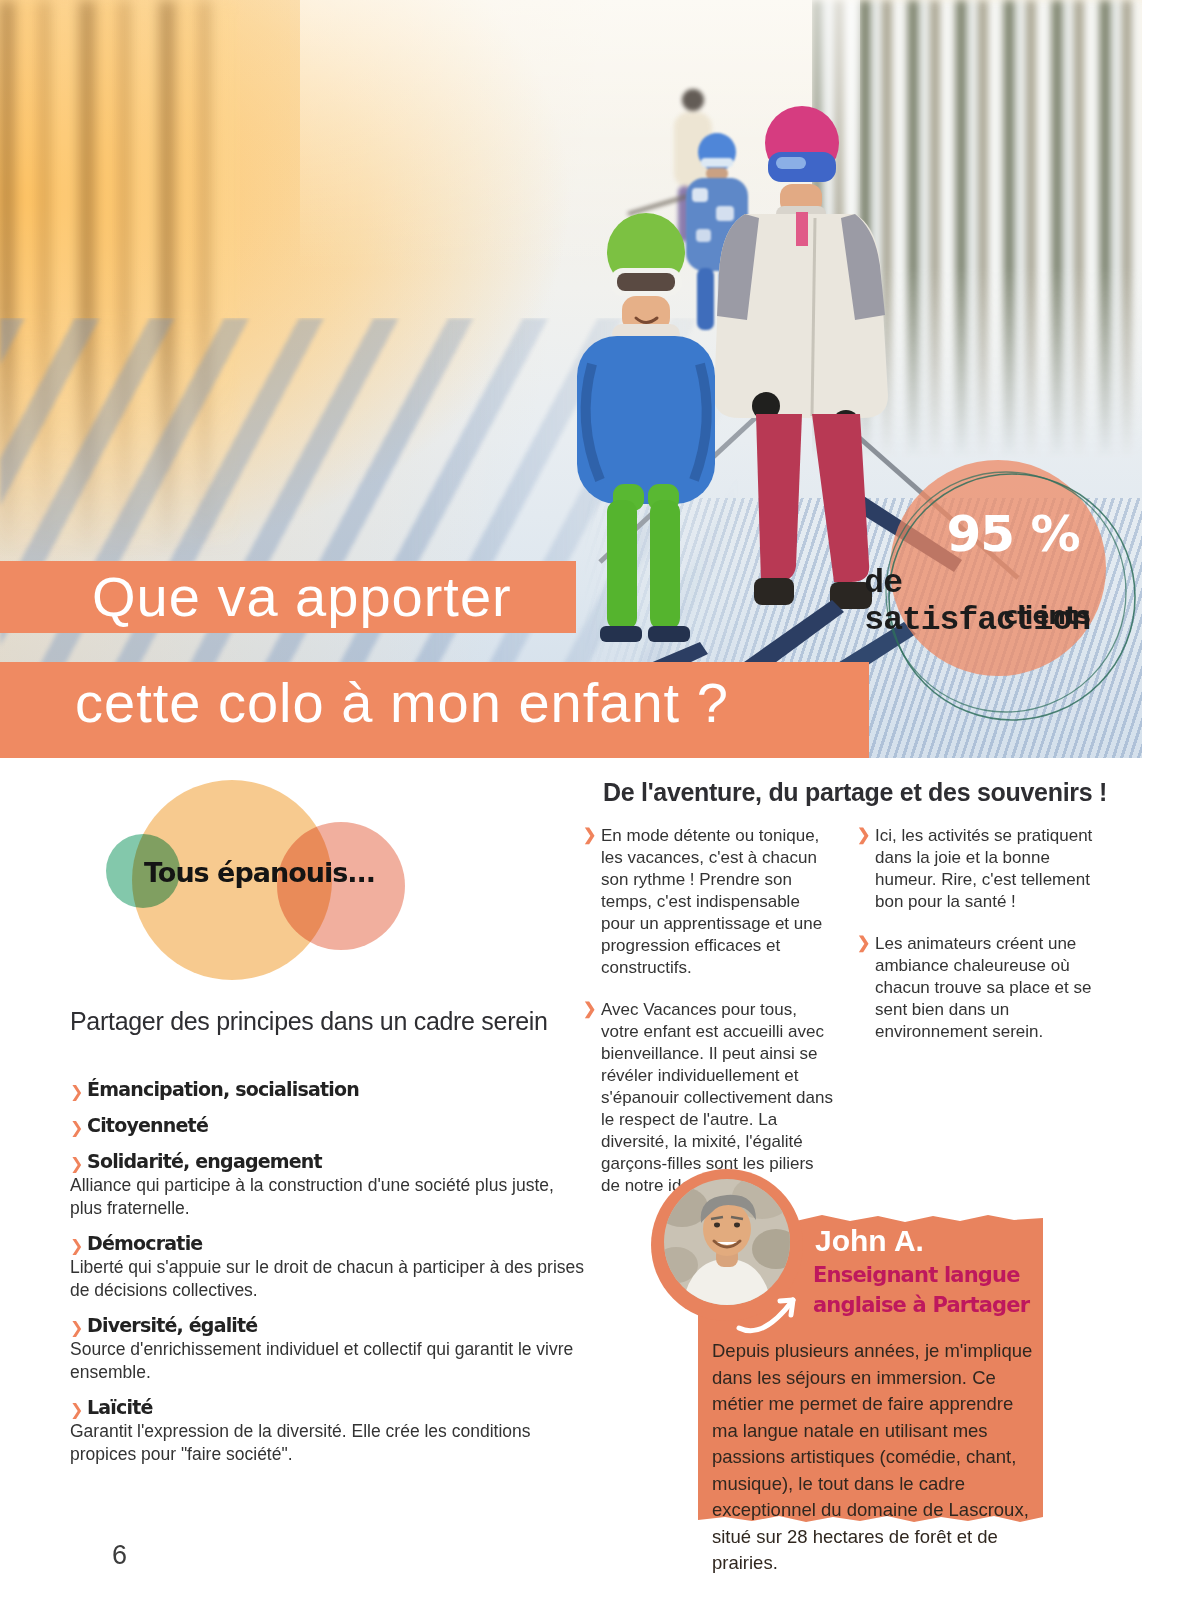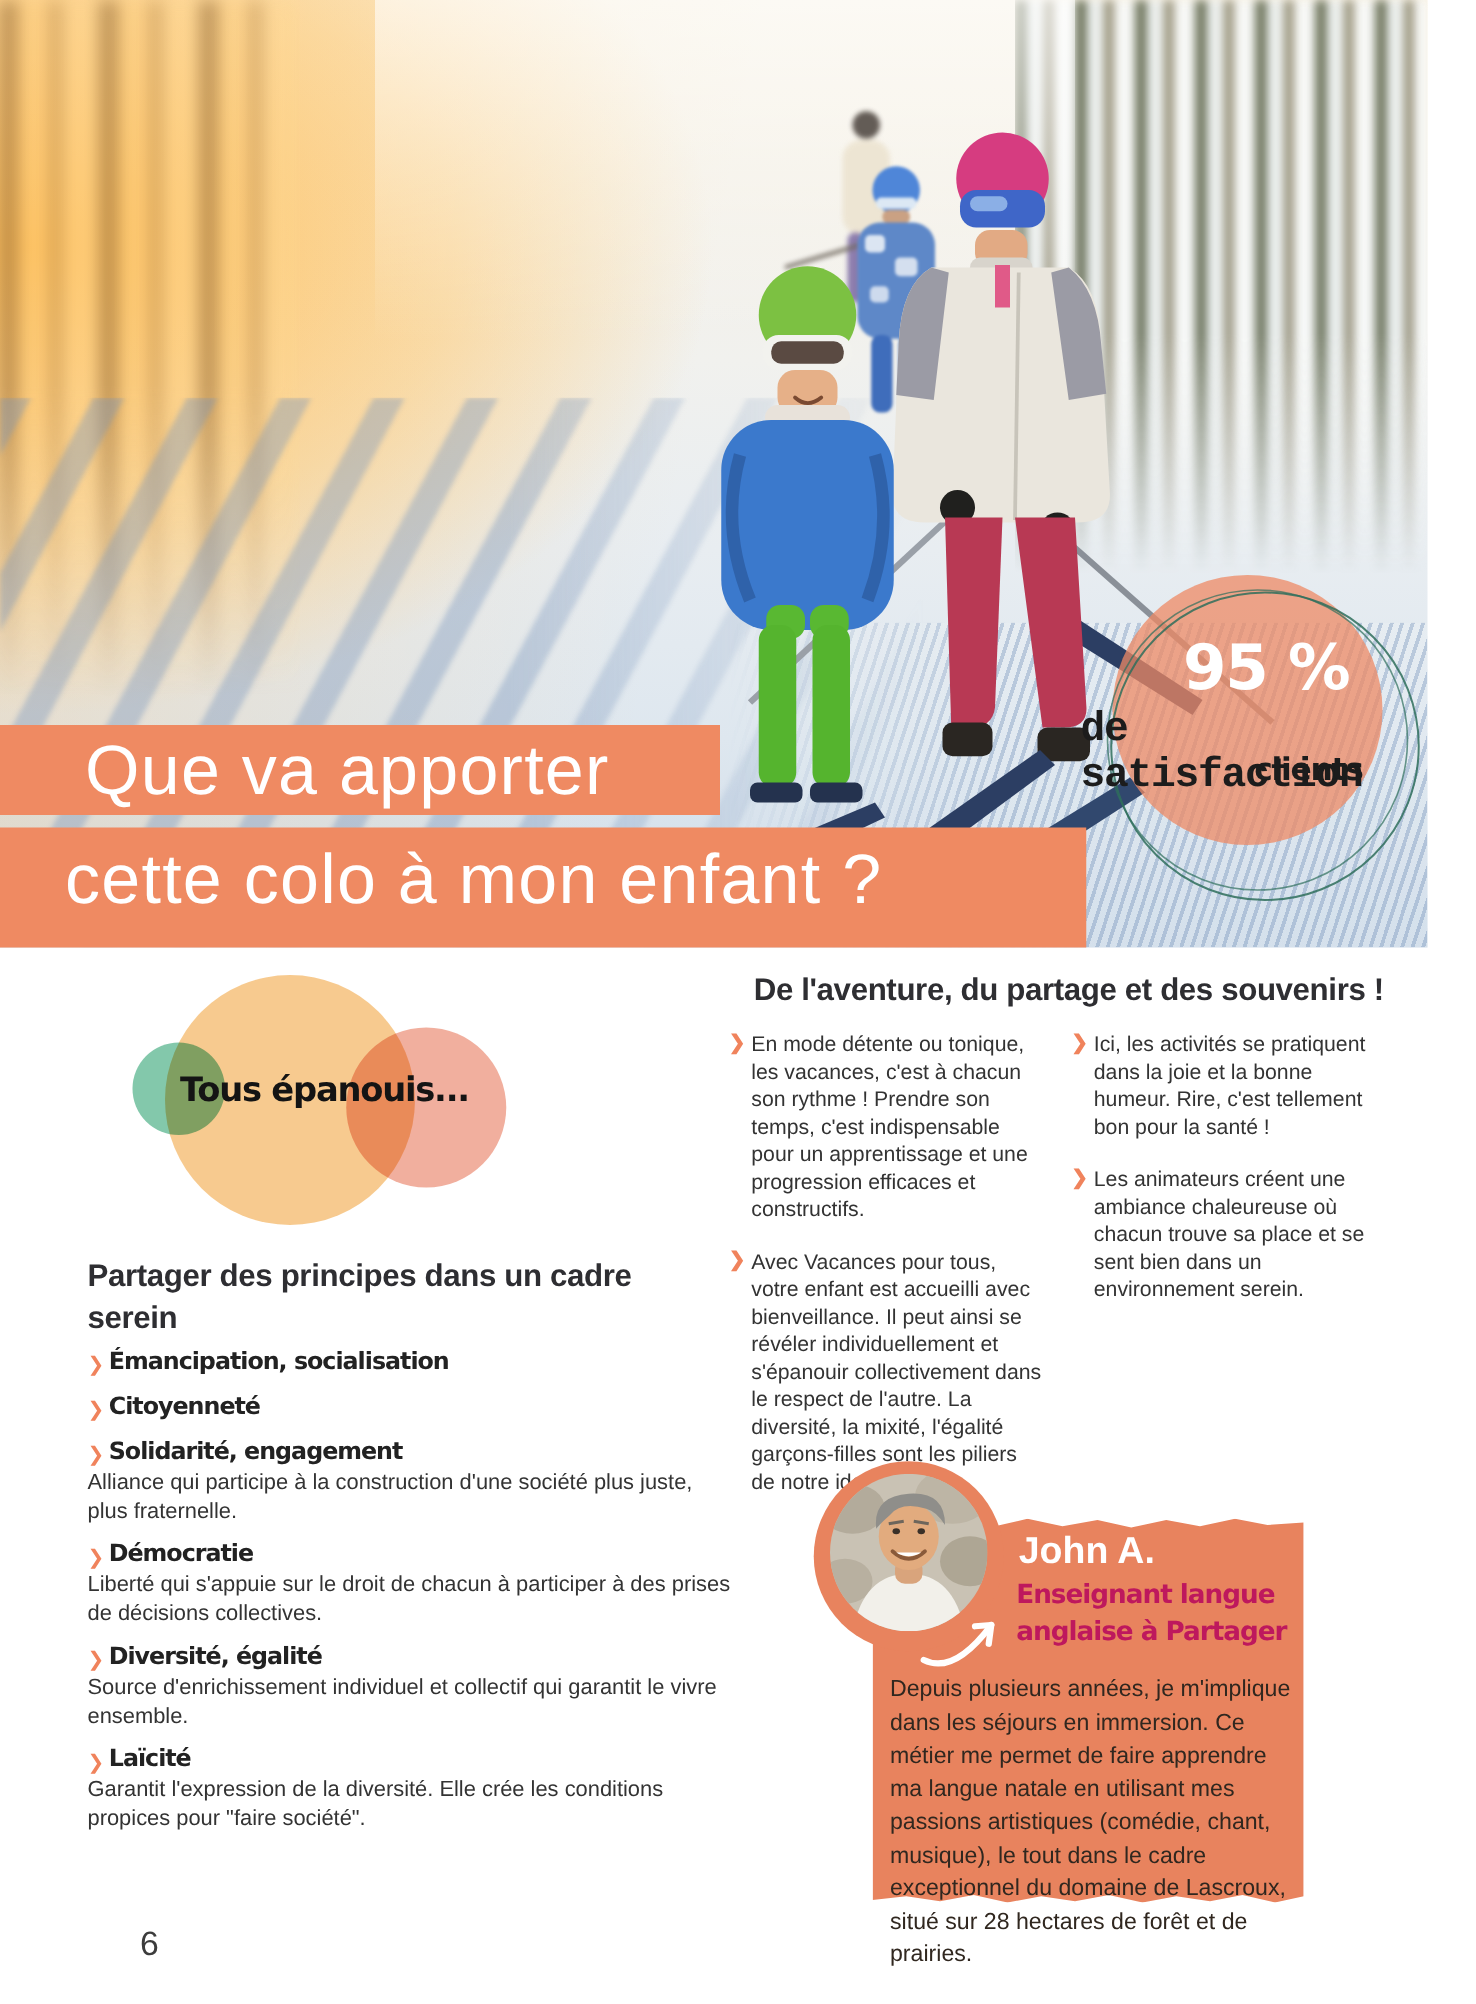--- a/index.html
+++ b/index.html
@@ -54,42 +54,42 @@
   .badge-rings { position:absolute; left:0; top:0; }
   .badge-value { position:absolute; left:58px; top:50px; width:150px; text-align:center;
     font-family:"DejaVu Sans", sans-serif; font-weight:bold; font-size:50px; color:#fff; letter-spacing:-1px; }
   .badge-l1 { position:absolute; right:52px; top:110px; font-family:Liberation Mono, monospace;
     font-weight:bold; font-size:33px; color:#1c1c1c; letter-spacing:-1px; }
   .badge-l2 { position:absolute; right:52px; top:146px; font-family:"DejaVu Sans", sans-serif;
     font-weight:bold; font-size:25px; color:#1c1c1c; letter-spacing:-1px; }
   
   .banner { position:absolute; left:0; background:#ef8a62; color:#fff; z-index:5;
     font-size:56px; letter-spacing:1px; font-weight:400; }
-  .banner.l1 { top:580px; width:576px; height:72px; line-height:72px; padding-left:68px; }
-  .banner.l2 { top:662px; width:869px; height:96px; line-height:82px; padding-left:52px; }
+  .banner.l1 { top:561px; width:576px; height:72px; line-height:72px; padding-left:92px; }
+  .banner.l2 { top:662px; width:869px; height:96px; line-height:82px; padding-left:75px; }
   
   .bubble { position:absolute; left:100px; top:775px; width:330px; height:215px; isolation:isolate; }
   .bubble .c { position:absolute; border-radius:50%; mix-blend-mode:multiply; }
   .bubble .c-orange { left:32px; top:5px; width:200px; height:200px; background:rgba(246,198,134,.92); }
   .bubble .c-teal { left:6px; top:59px; width:74px; height:74px; background:rgba(124,197,166,.95); }
   .bubble .c-pink { left:177px; top:47px; width:128px; height:128px; background:rgba(240,166,148,.9); }
   .bubble-label { position:absolute; left:44px; top:82px; font-family:"DejaVu Sans", sans-serif;
     font-weight:bold; font-size:27px; color:#141414; letter-spacing:-1px; }
   
   .adv-heading { position:absolute; left:583px; top:778px; width:540px;
     font-size:25px; font-weight:600; color:#2e2e32; letter-spacing:-.3px;margin-left:20px; }
   .adv-col { position:absolute; top:825px; width:254px; font-size:17px; line-height:22px; color:#333; }
   .adv-col.c1 { left:583px; }
   .adv-col.c2 { left:857px; }
   .bullet { position:relative; padding-left:18px; margin-bottom:20px; }
   .chev { position:absolute; left:0; top:-1px; color:#f0835c; font-weight:bold; font-size:16px; }
   .adv-note { padding-left:3px; color:#f0835c; font-weight:600; margin-top:2px; }
   
   .pr-heading { position:absolute; left:70px; top:1005px; width:500px;
-    font-size:25px; font-weight:700; color:#2e2e32; line-height:33px; letter-spacing:-.3px; }
+    font-size:25px; font-weight:400; color:#2e2e32; line-height:33px; letter-spacing:-.3px; }
   .pr-list { position:absolute; left:70px; top:1077px; width:515px; }
   .pr-item { margin-bottom:11px; }
   .pr-title { position:relative; padding-left:17px; font-family:"DejaVu Sans", sans-serif;
     font-weight:bold; font-size:19px; line-height:25px; color:#222; letter-spacing:-.8px; }
   .pr-title .chev { top:2px; }
   .pr-desc { font-size:17.5px; line-height:23px; color:#333; }
   
   .card { position:absolute; left:698px; top:1212px; width:345px; height:313px; background:#e8835e;
     clip-path:polygon(0px 11px,20px 5px,45px 10px,72px 4px,98px 9px,124px 3px,152px 9px,180px 4px,
       207px 10px,235px 4px,262px 9px,290px 3px,316px 8px,345px 6px,

